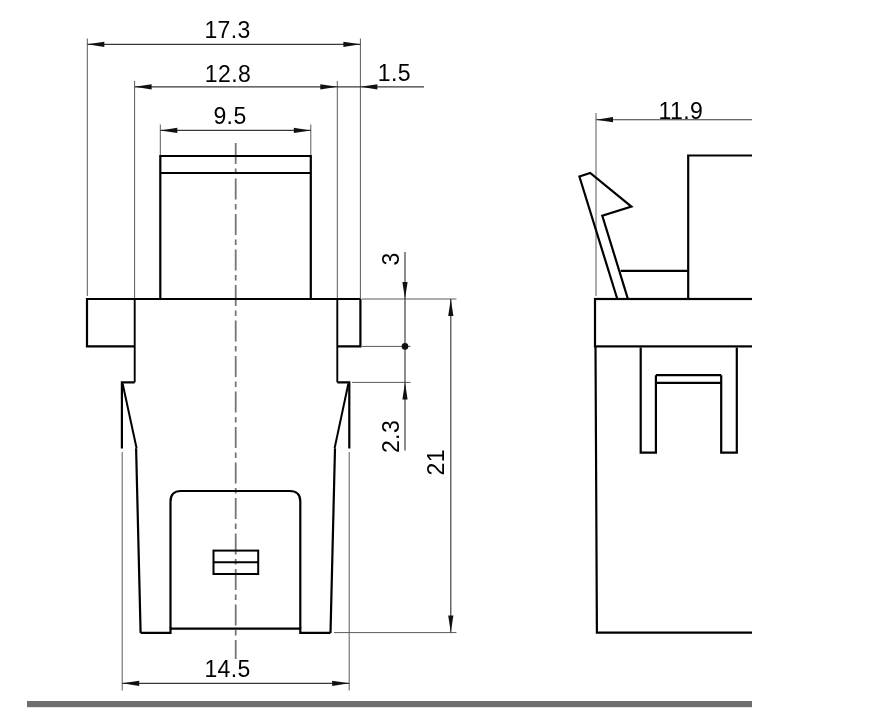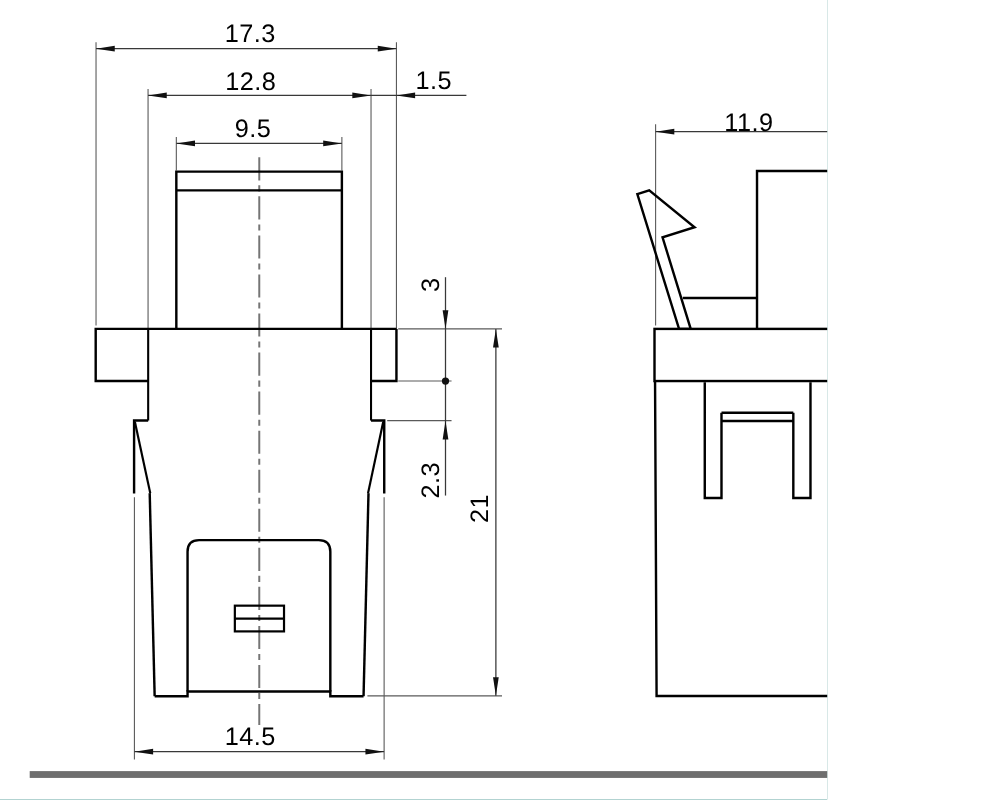--- a/index.html
+++ b/index.html
@@ -1,16 +1,16 @@
 <!DOCTYPE html>
 <html><head>
 <meta charset="utf-8">
 <style>
   html,body{margin:0;padding:0;background:#ffffff;}
-  #wrap{width:752px;height:727px;position:relative;background:#0f766e;overflow:hidden;}
+  #wrap{width:752px;height:727px;position:relative;background:#bef264;overflow:hidden;}
   svg{display:block;}
   text{font-family:"Liberation Sans", sans-serif;fill:#000;}
 </style>
 </head>
 <body>
 <div id="wrap">
 <svg width="896" height="727" viewBox="0 0 896 727">
   <rect x="0" y="0" width="896" height="727" fill="#ffffff"></rect>
 
   <path d="M235.7,143 V659" stroke="#757575" stroke-width="1.8" fill="none" stroke-dasharray="21 4.5 5.5 4.5"></path>

